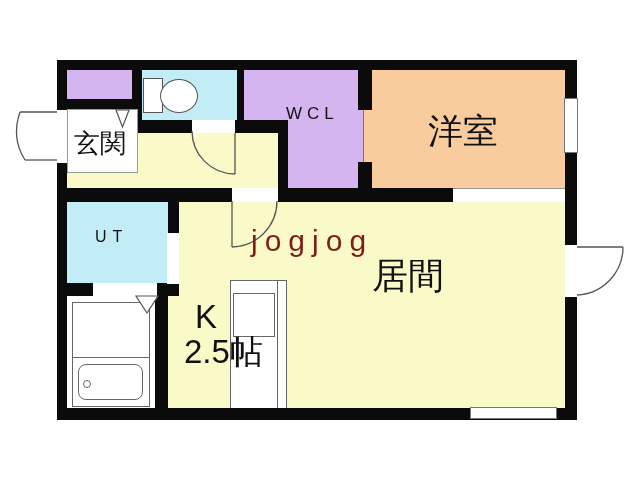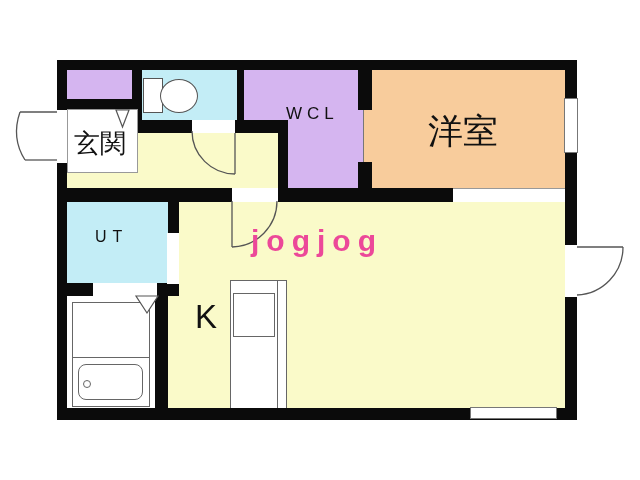--- a/index.html
+++ b/index.html
@@ -9,21 +9,21 @@
   .wall{background:var(--wall,#0b0b0b);}
   .open{background:#fff;}
   .room-yellow{background:var(--yellow,#fafac9);}
   .room-orange{background:var(--orange,#f8cc9c);}
   .room-purple{background:var(--purple,#d5b5f0);}
   .room-cyan{background:var(--cyan,#c3edf6);}
   .room-white{background:var(--white,#ffffff);}
   .fixture{background:#fff;border:1px solid var(--line,#666);}
   .lbl{position:absolute;white-space:nowrap;line-height:1;}
   svg.overlay{position:absolute;left:0;top:0;pointer-events:none;}
-  .wm{position:absolute;color:#ec4899;font-size:30px;letter-spacing:7px;font-weight:bold;}
+  .wm{position:absolute;color:#7f1d1d;font-size:30px;letter-spacing:7px;font-weight:normal;}
 </style>
 </head>
 <body>
 
 <div id="plan">
 
   <div class="abs room-yellow" style="left:57px;top:60px;width:520px;height:360px;"></div>
 
   <div class="abs room-purple" style="left:67px;top:70px;width:65px;height:29px;"></div>
   <div class="abs room-cyan" style="left:142px;top:70px;width:95px;height:50px;"></div>
@@ -94,18 +94,20 @@
   </svg>
 
   <div class="lbl" style="left:74px;top:130px;font-size:26px;">玄関</div>
   <div class="lbl" style="left:286px;top:105px;font-size:17px;letter-spacing:5px;">WCL</div>
   <div class="lbl" style="left:428px;top:88px;font-size:35px;line-height:37px;margin-top:24px;">
     <div>洋室</div>
   </div>
   <div class="lbl" style="left:95px;top:229px;font-size:16px;letter-spacing:6px;">UT</div>
   <div class="lbl" style="left:184px;top:299px;font-size:33px;line-height:35px;">
     <div style="margin-left:11px;">K</div>
+    <div>2.5帖</div>
   </div>
   <div class="lbl" style="left:372px;top:256px;font-size:36px;line-height:40px;">
+    <div>居間</div>
   </div>
 
   <div class="wm" style="left:251px;top:224px;">jogjog</div>
 </div>
 
 </body></html>

